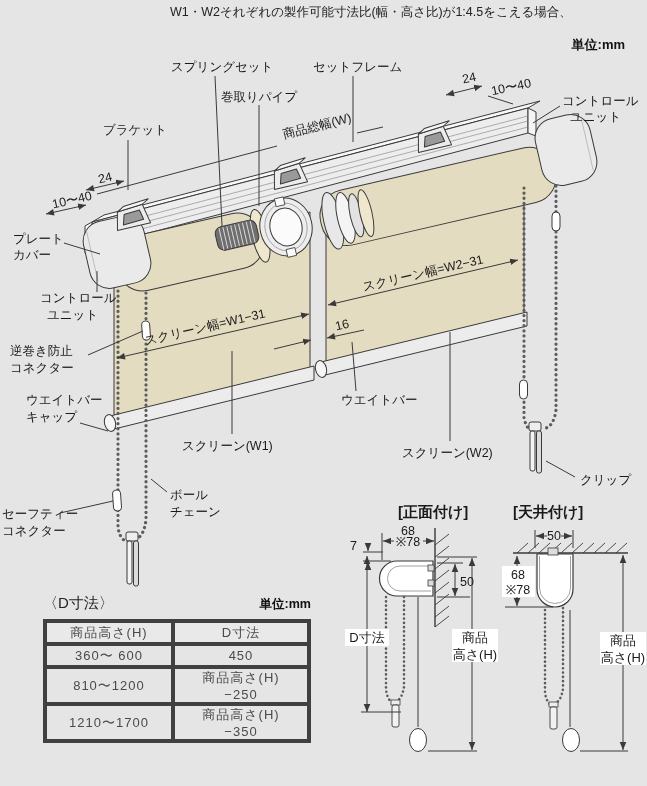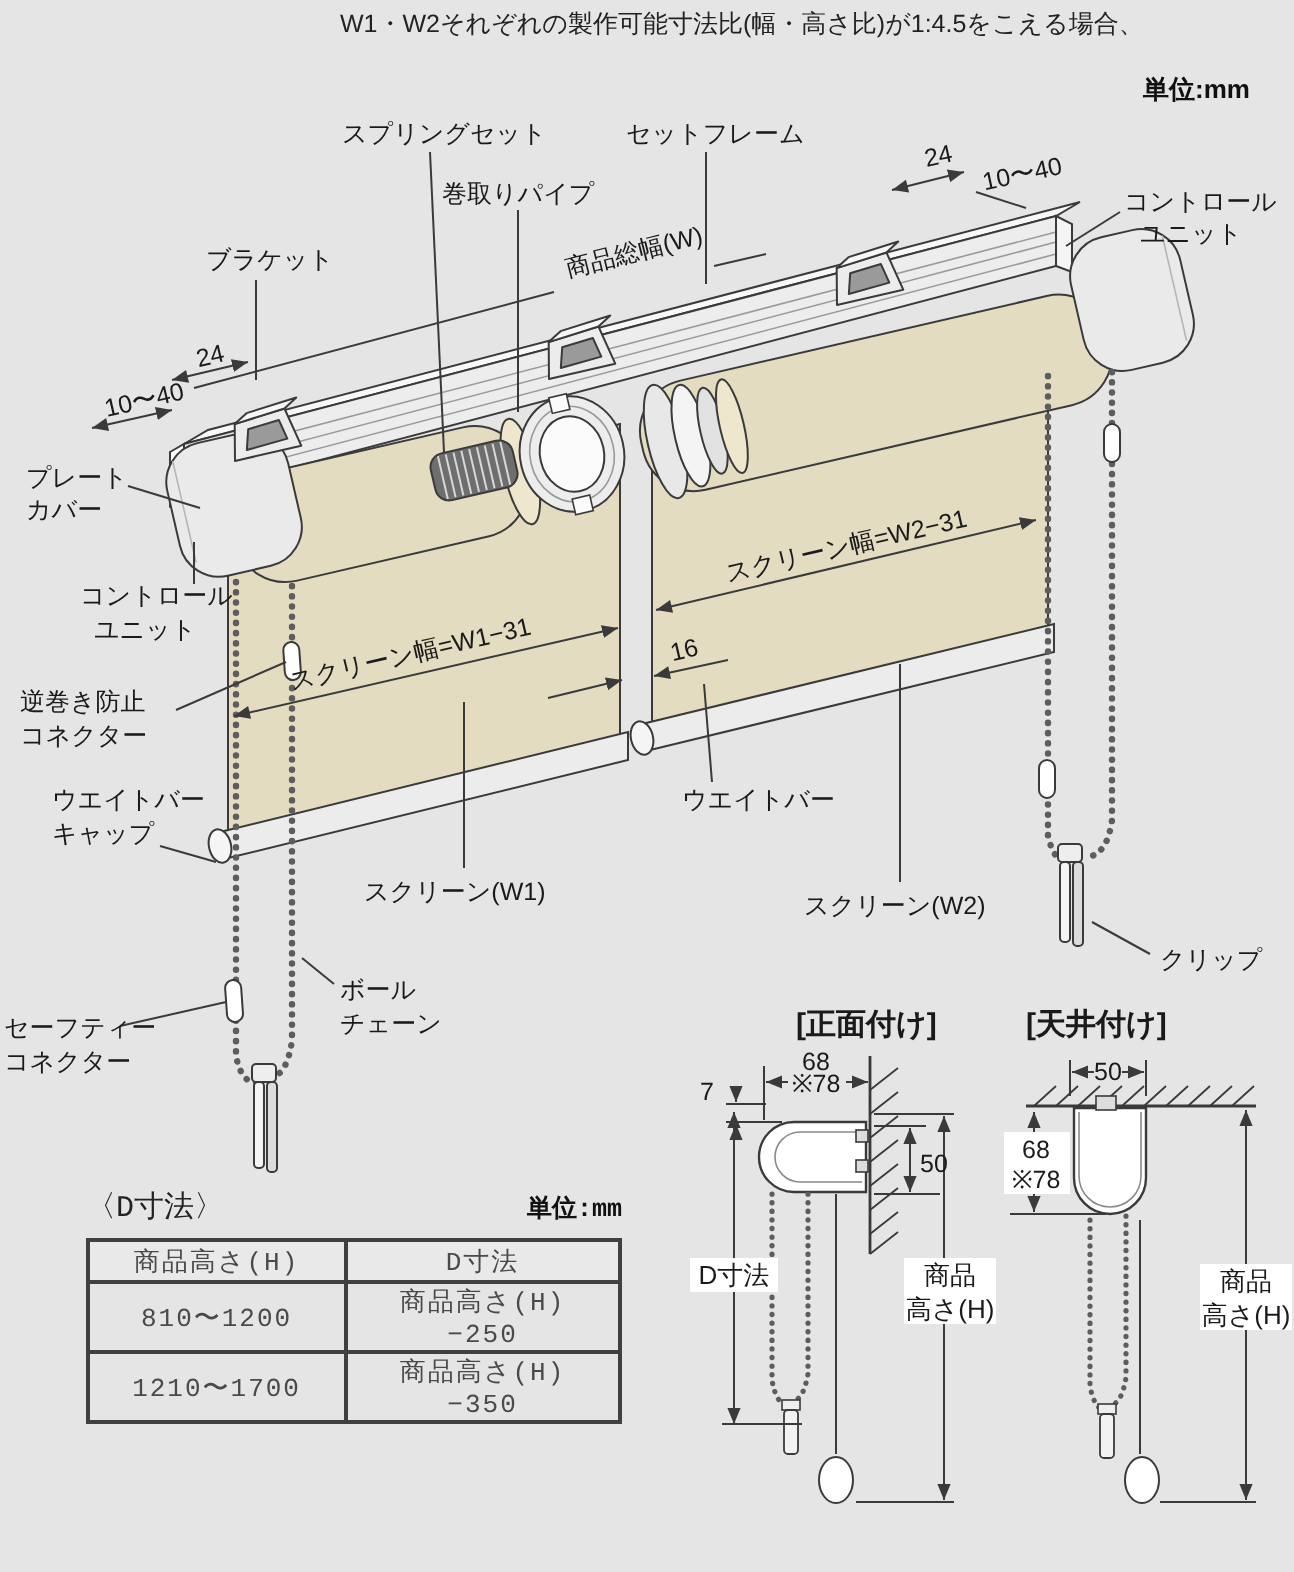--- a/index.html
+++ b/index.html
@@ -5,26 +5,26 @@
   html,body{margin:0;padding:0;background:#fff;}
   .page{position:relative;width:647px;height:786px;background:#e5e5e5;overflow:hidden;
         font-family:"Liberation Sans",sans-serif;color:#1f1f1f;}
   .top-note{position:absolute;left:170px;top:4px;width:470px;font-size:12.5px;line-height:1.3;color:#222;}
   .unit-top{position:absolute;right:22px;top:36px;font-size:13px;font-weight:bold;color:#111;}
   svg{position:absolute;left:0;top:0;}
   svg text{font-family:"Liberation Sans",sans-serif;fill:#1a1a1a;font-size:12.5px;}
   text.big{font-size:13px;}
   text.title{font-size:15px;font-weight:bold;}
   
-  .dtable-wrap{position:absolute;left:43px;top:594px;width:268px;font-family:Liberation Mono, monospace;}
+  .dtable-wrap{position:absolute;left:43px;top:594px;width:268px;}
   .dtable-head{display:flex;justify-content:space-between;align-items:flex-end;margin-bottom:6px;}
   .dtable-title{font-size:15px;color:#222;}
   .dtable-unit{font-size:12.5px;font-weight:bold;color:#111;}
   table.dtable{border-collapse:collapse;width:268px;border:2px solid #3a3a3a;}
-  table.dtable th,table.dtable td{border:2px solid #404040;height:19px;text-align:center;
+  table.dtable th,table.dtable td{border:4px solid #404040;height:19px;text-align:center;
       font-size:13px;color:#4a4a4a;padding:0 18px;letter-spacing:1px;font-weight:normal;}
   table.dtable th{background:#e9e9e9;}
   table.dtable td.c0{width:118px;}
   table.dtable td.c1,table.dtable th.c1{width:142px;}
 </style>
 </head>
 <body>
 
 <div class="page">
 
@@ -315,20 +315,24 @@
       <span class="dtable-title">〈D寸法〉</span>
       <span class="dtable-unit">単位:mm</span>
     </div>
     <table class="dtable">
       <tbody>
           <tr>
         <th class="c0">商品高さ(H)</th>
         <th class="c1">D寸法</th>
       </tr>
       <tr>
+        <td class="c0">360〜 600</td>
+        <td class="c1">450</td>
+      </tr>
+      <tr>
         <td class="c0">810〜1200</td>
         <td class="c1">商品高さ(H)−250</td>
       </tr>
       <tr>
         <td class="c0">1210〜1700</td>
         <td class="c1">商品高さ(H)−350</td>
       </tr>
     </tbody>
       </table>
   </div>

